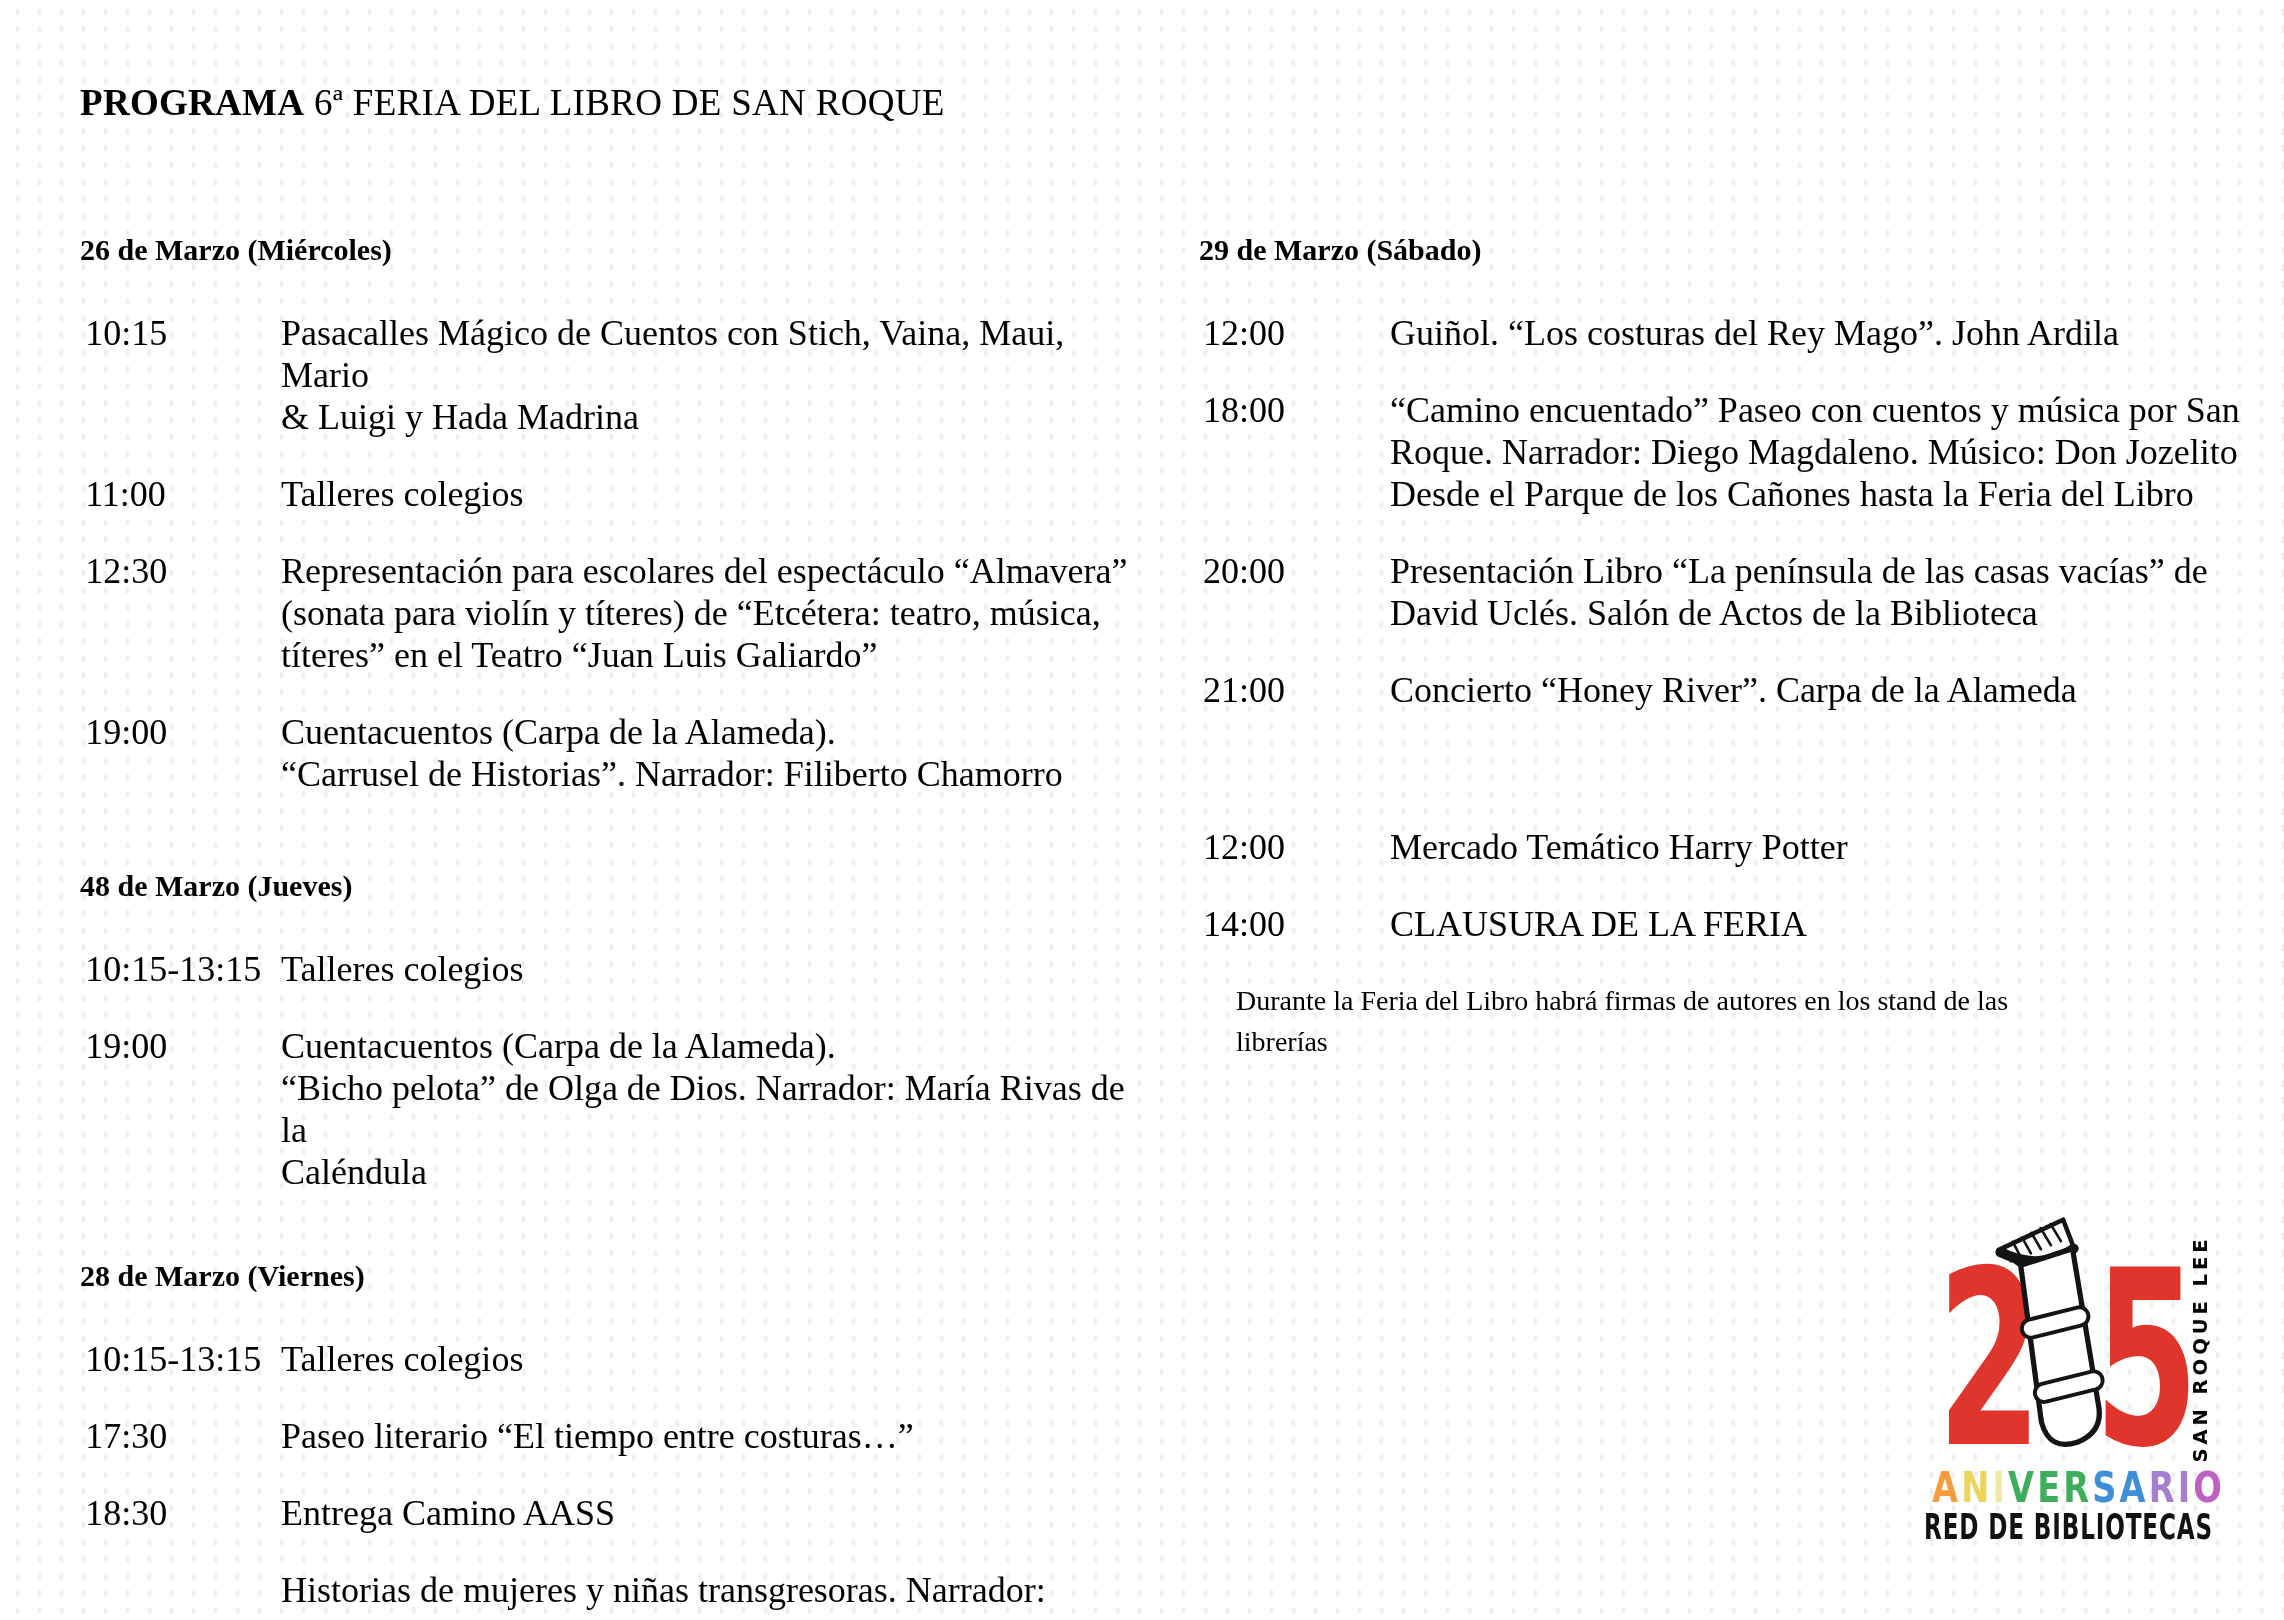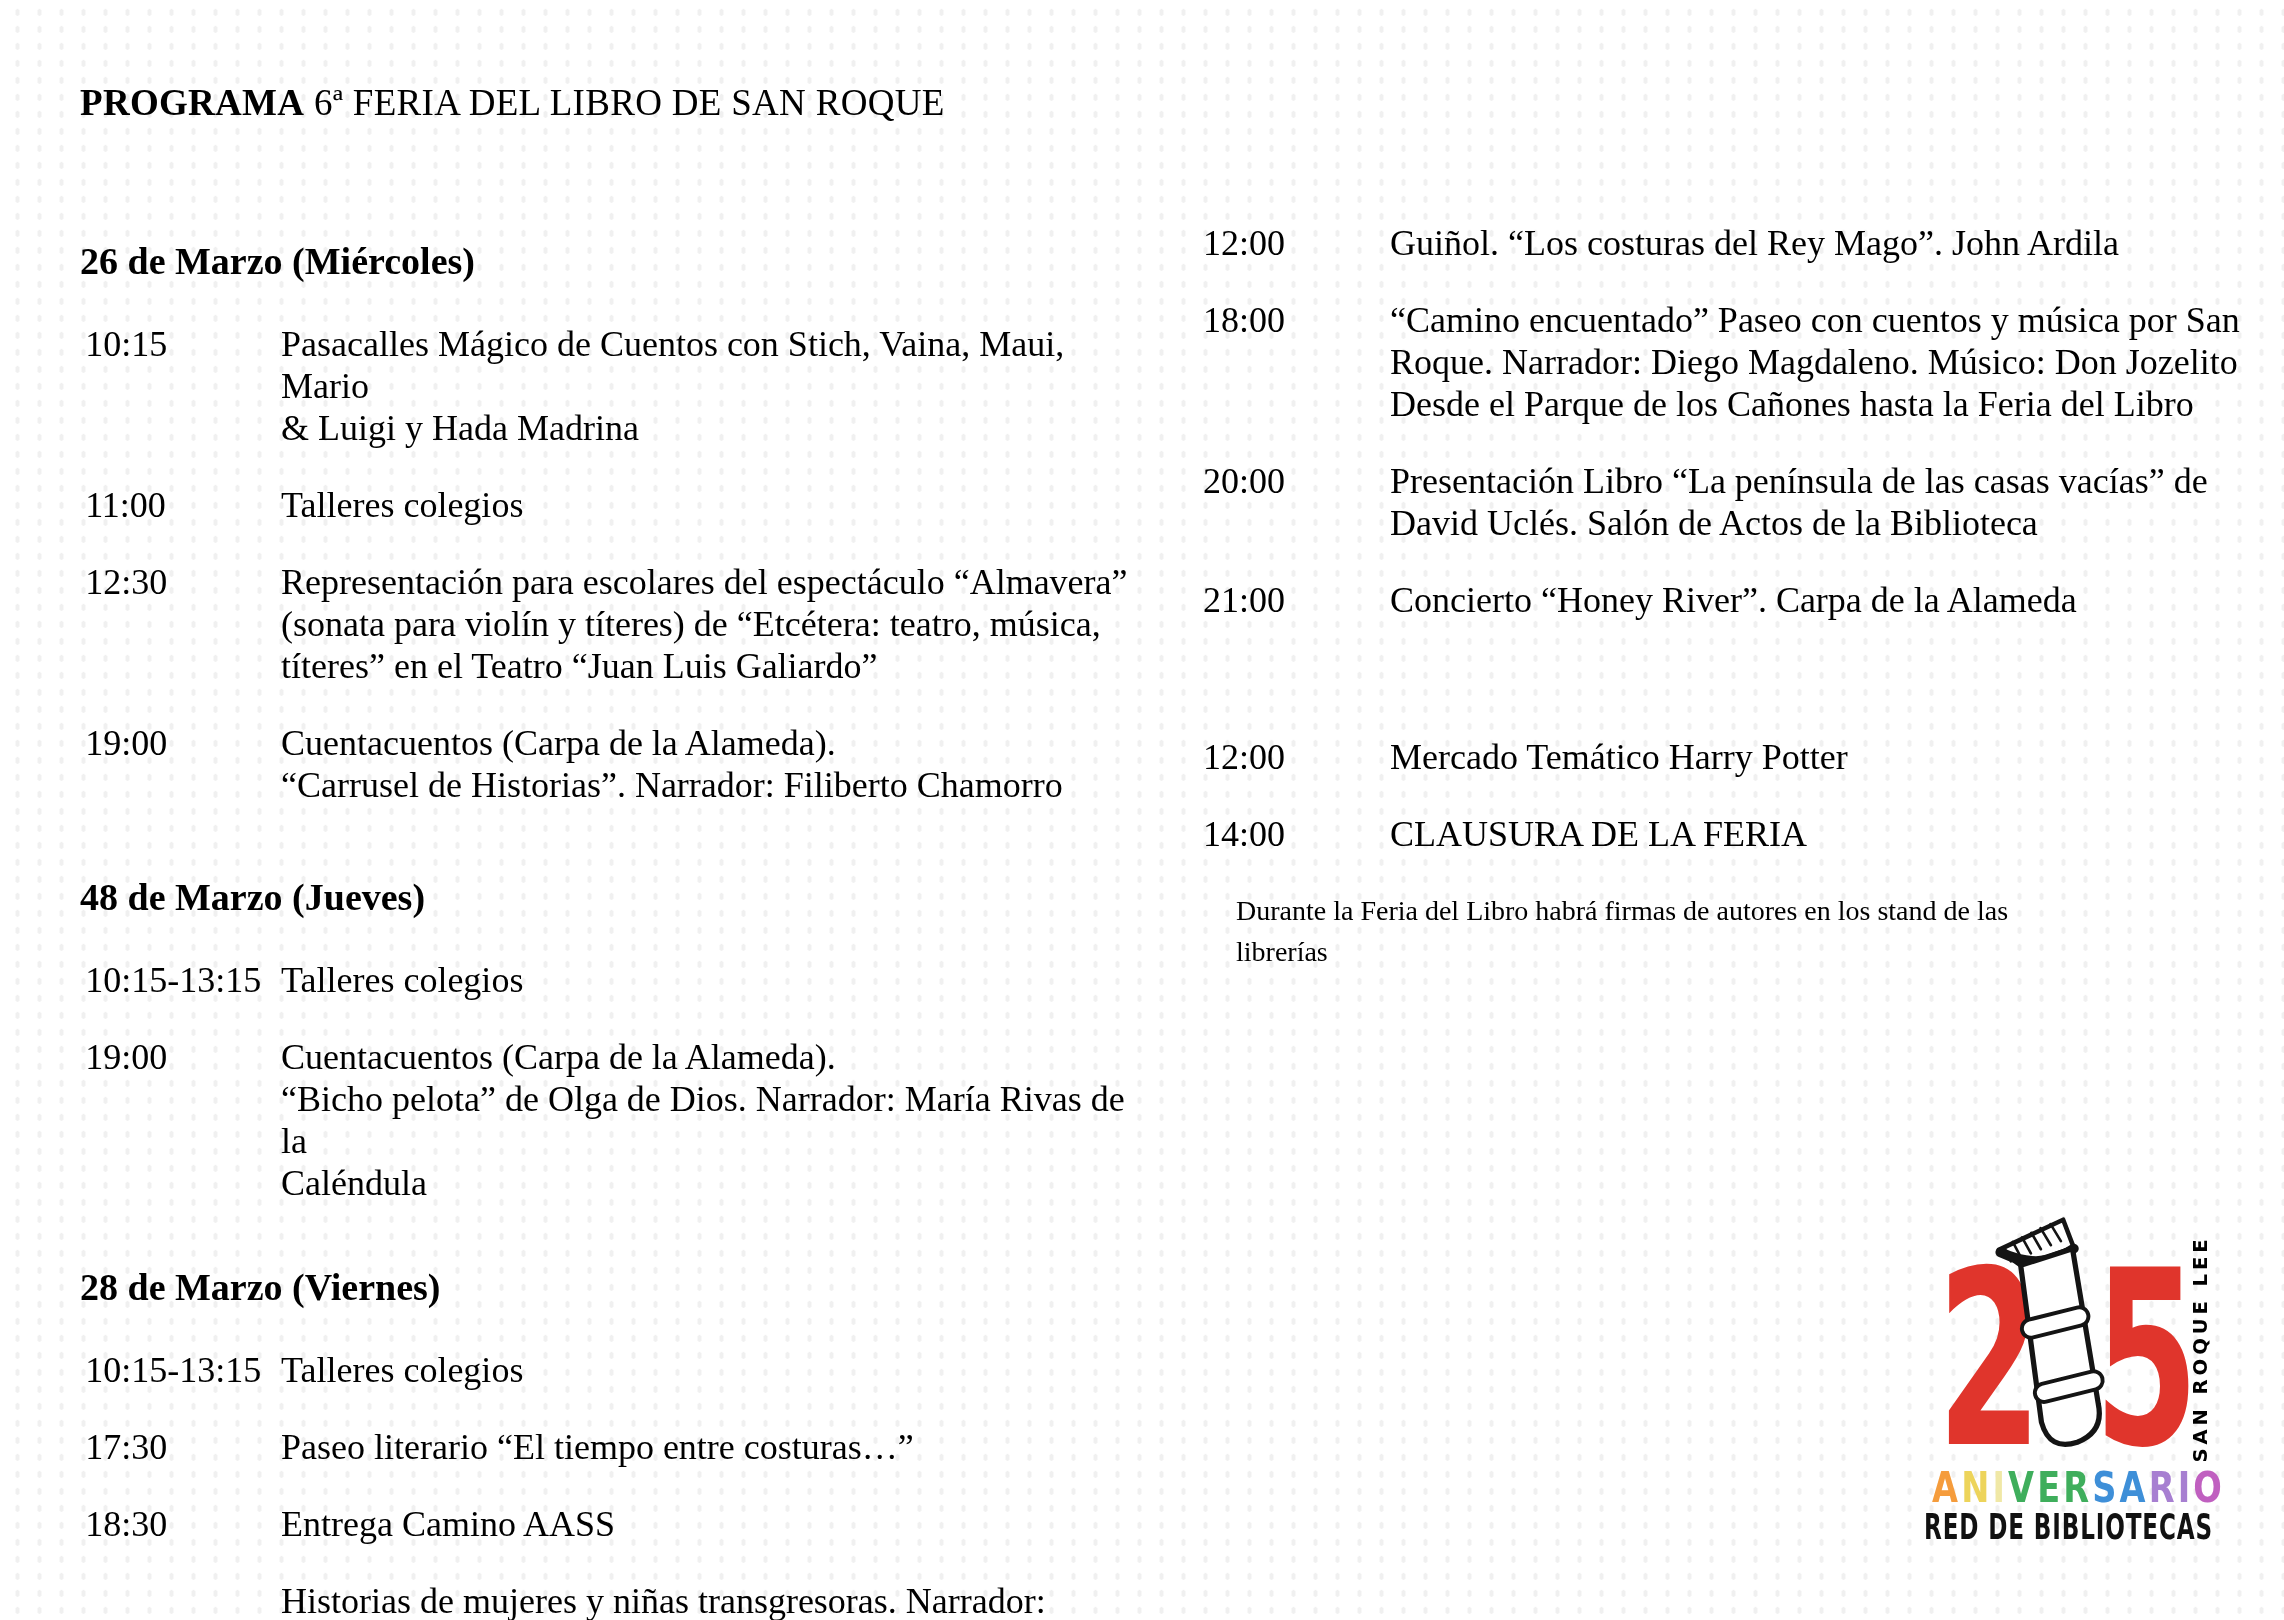--- a/index.html
+++ b/index.html
@@ -31,23 +31,23 @@
 
   .columns {
     display: grid;
     grid-template-columns: 1119px 1fr;
     margin-top: 98px;
     align-items: start;
   }
 
   .day-header {
     font-weight: 700;
-    font-size: 38px;
+    font-size: 30px;
     line-height: 42px;
-    margin: 18px 0 41px 0;
+    margin: 7px 0 41px 0;
   }
 
   .event-row {
     display: flex;
     margin-bottom: 35px;
     font-size: 36px;
     line-height: 42px;
   }
   .event-time { flex: 0 0 201px; padding-left: 5.2px; }
   .col-right .event-time { flex-basis: 191px; padding-left: 3.9px; }
@@ -194,20 +194,21 @@
             </div>
             <div class="event-row">
               <div class="event-time"></div>
               <div class="event-desc">Historias de mujeres y niñas transgresoras. Narrador: Diego
 Magdaleno</div>
             </div>
           </section>
         </div>
       <div class="col col-right">
           <section class="day-section" style="margin-top: 0px;">
+            <div class="day-header">29 de Marzo (Sábado)</div>
             <div class="event-row">
               <div class="event-time">12:00</div>
               <div class="event-desc">Guiñol. “Los costuras del Rey Mago”. John Ardila</div>
             </div>
             <div class="event-row">
               <div class="event-time">18:00</div>
               <div class="event-desc">“Camino encuentado” Paseo con cuentos y música por San
 Roque.  Narrador:  Diego Magdaleno. Músico: Don Jozelito
 Desde el Parque de los Cañones hasta la Feria del Libro</div>
             </div>

